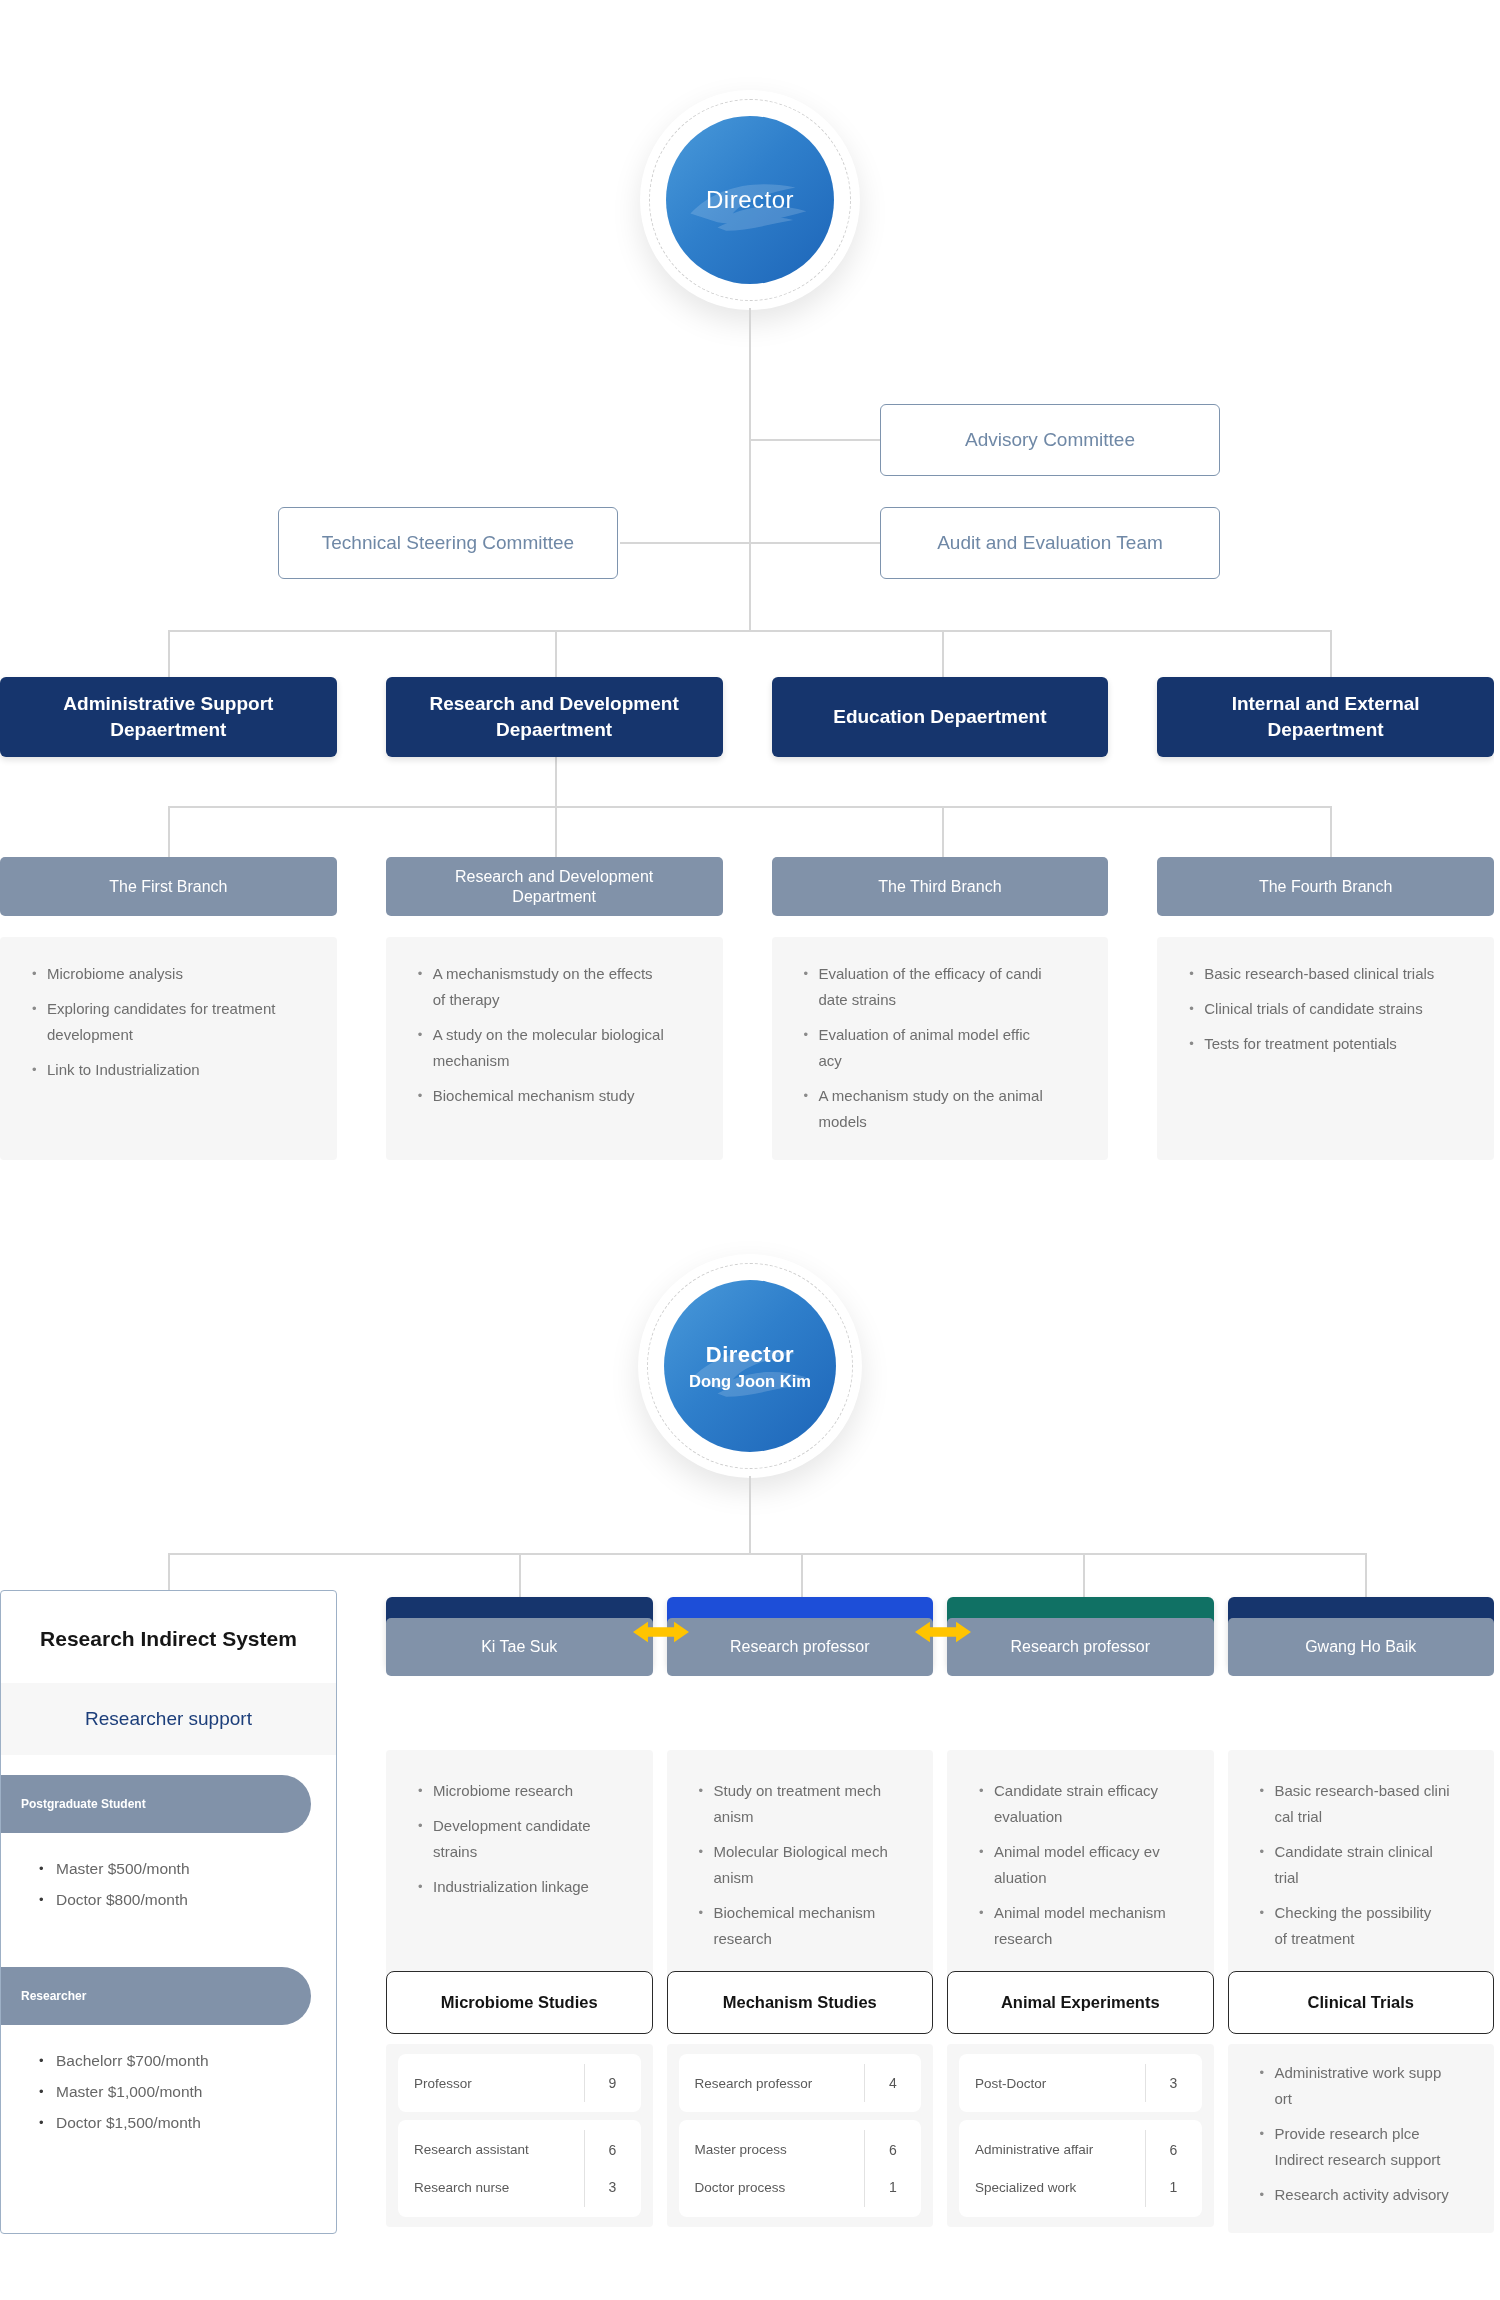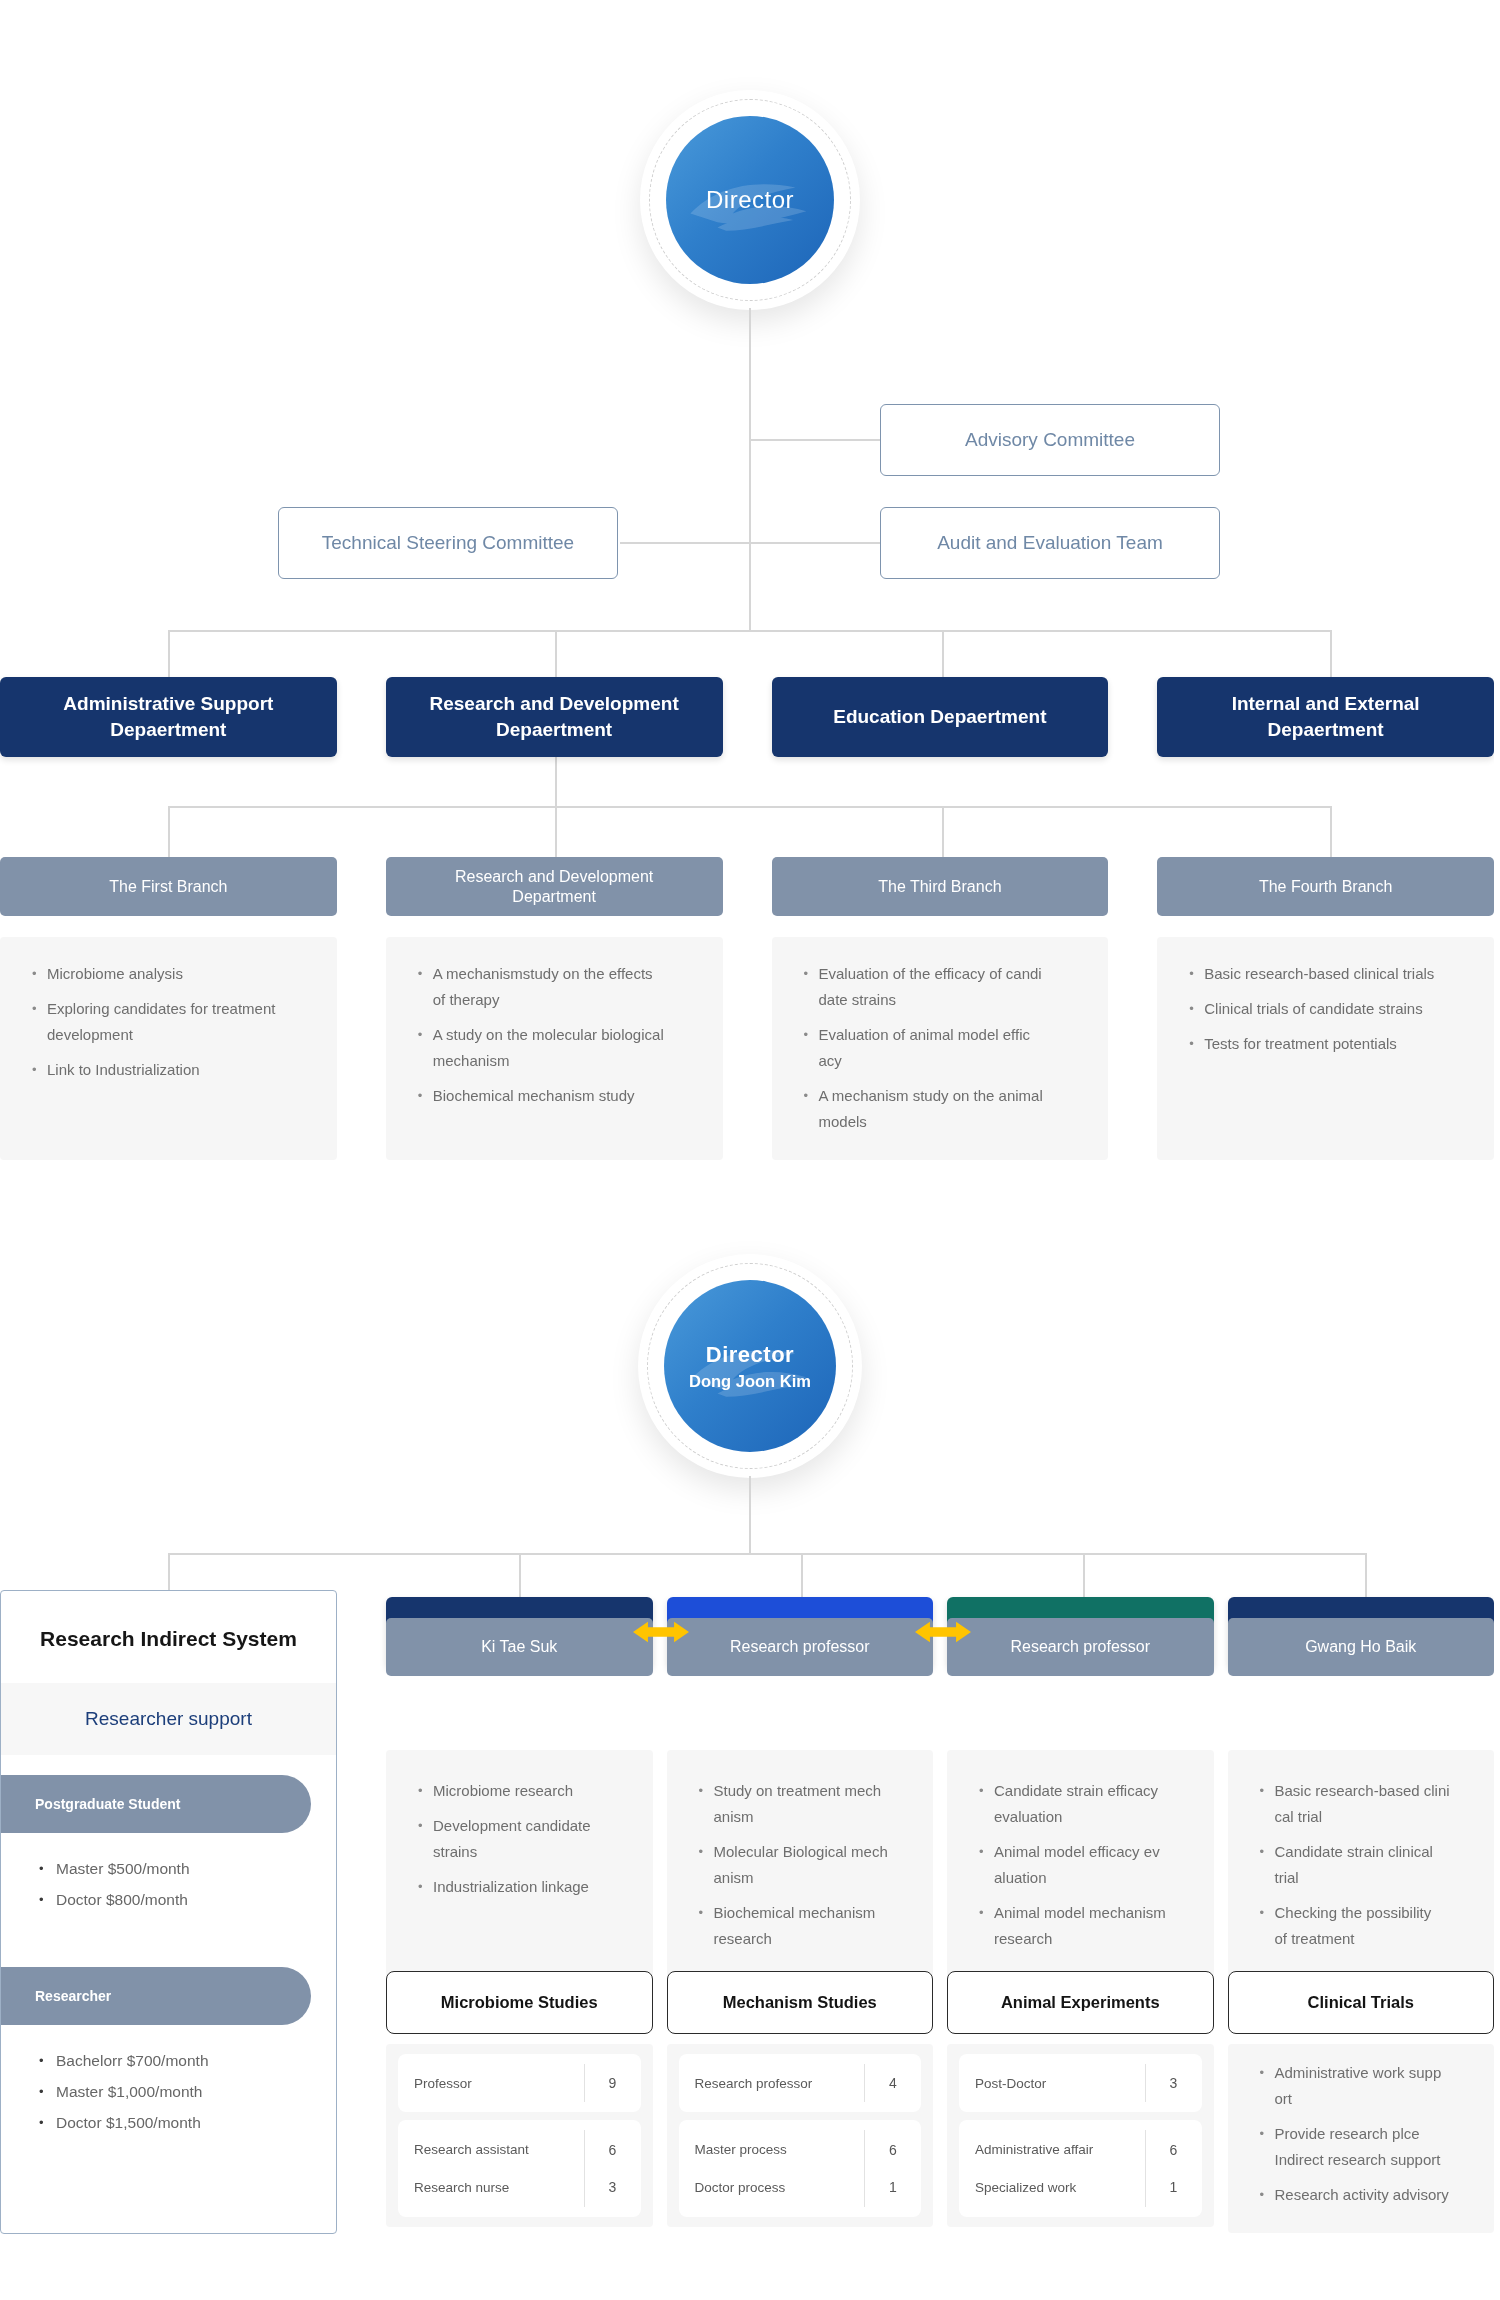--- a/index.html
+++ b/index.html
@@ -45,21 +45,21 @@
   .bullet-panel li::before { content:"•"; position:absolute; left:2px; top:0; color:#8a8a8a; font-size:13px; }
 
   
   .promo { position:absolute; left:0; top:1590px; width:337px; height:644px; background:#ffffff;
            border:1.5px solid #9db0c6; border-radius:4px; }
   .promo-title { margin-top:36px; text-align:center; color:#161616; font-size:21px; font-weight:600; }
   .promo-band { margin-top:32px; height:72px; background:#f7f7f7; display:flex; align-items:center;
                 justify-content:center; color:#1c3e7a; font-size:19px; font-weight:400; }
   .promo-pill { margin-top:20px; width:310px; height:58px; background:#8192a9;
                 border-radius:0 29px 29px 0; display:flex; align-items:center;
-                padding-left:34px; color:#ffffff; font-size:14px; font-weight:700; }
+                padding-left:20px; color:#ffffff; font-size:12px; font-weight:700; }
   .promo-pill.second { margin-top:52px; }
   .promo ul { list-style:none; margin:20px 0 0 38px; }
   .promo li { position:relative; padding-left:17px; color:#666666; font-size:15.5px; line-height:31px; }
   .promo li::before { content:"•"; position:absolute; left:0; top:0; color:#3a3a3a; font-size:13px; }
 
   
   .dgrid { position:absolute; left:386px; right:0; display:grid; grid-template-columns:repeat(4,1fr); gap:14px; }
   .div-head { height:71px; border-radius:6px; color:#ffffff; font-size:20px; font-weight:700;
               display:flex; align-items:center; justify-content:center;
               box-shadow:0 3px 6px rgba(0,0,0,0.14); }

